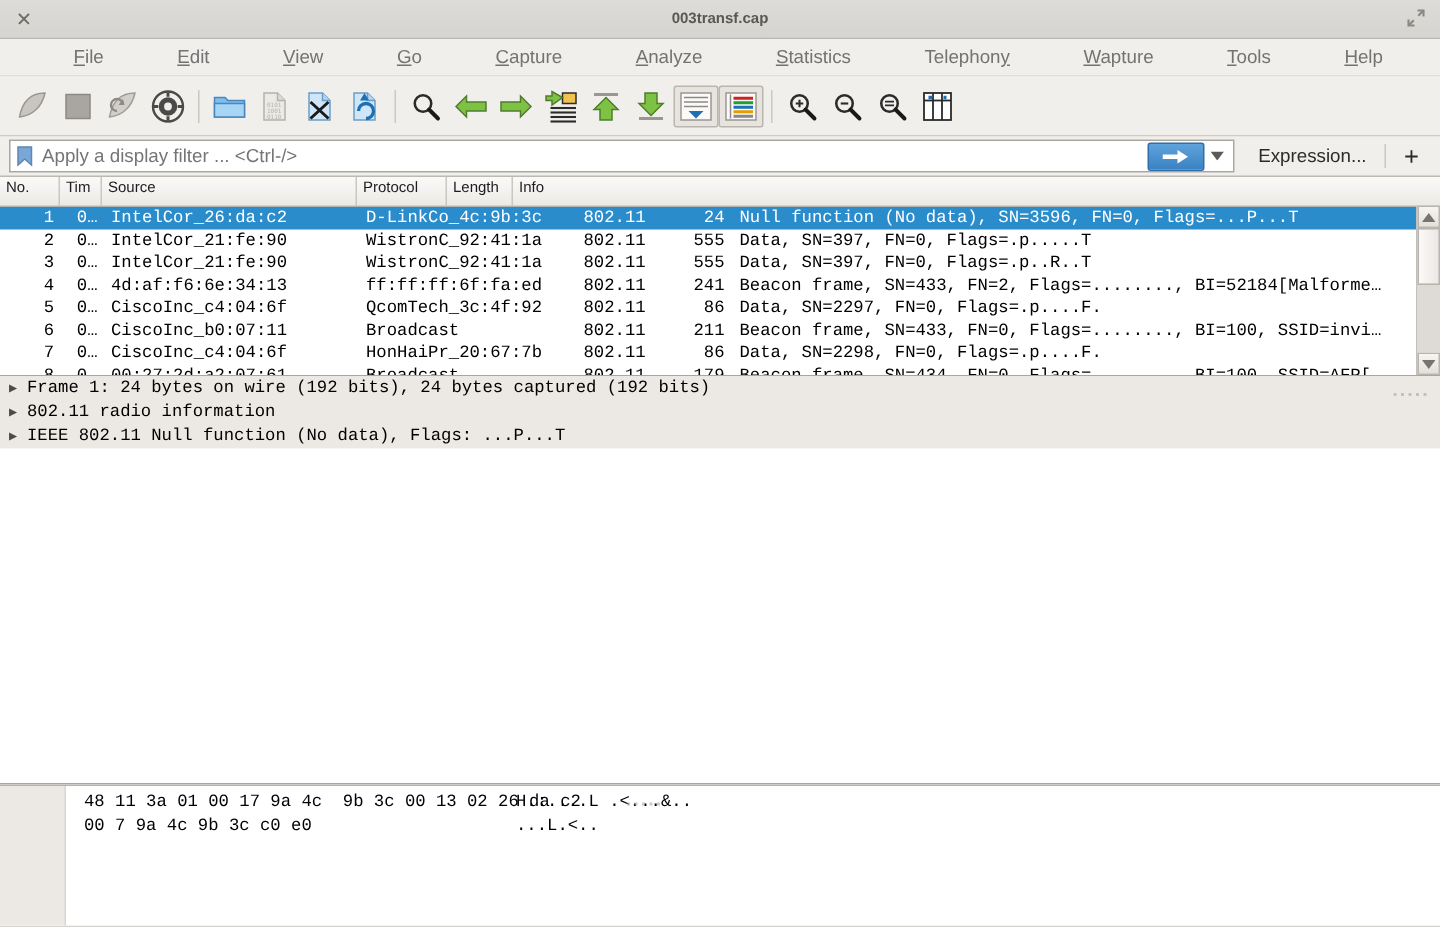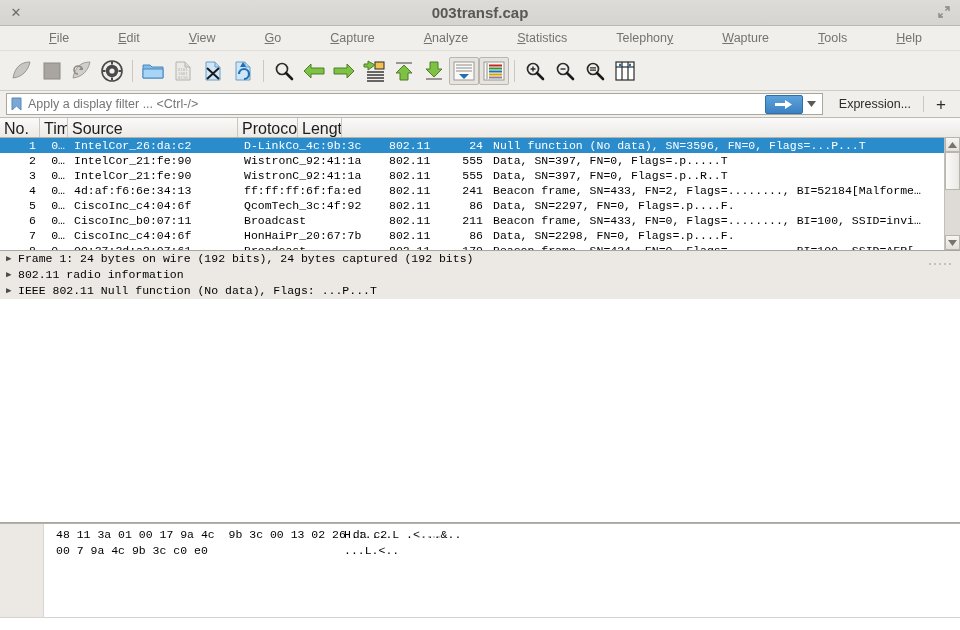--- a/index.html
+++ b/index.html
@@ -33,21 +33,21 @@
     display: flex; align-items: center; justify-content: center;
     color: #6e6b66;
     font-size: 13px;
     line-height: 1;
     cursor: pointer;
   }
   .tb-title {
     position: absolute;
     left: 0; right: 0;
     text-align: center;
-    font-size: 15px;
+    font-size: 10px;
     font-weight: bold;
     color: #5b5853;
     pointer-events: none;
   }
   .tb-max {
     position: absolute;
     right: 8px; top: 4px;
     width: 16px; height: 16px;
     cursor: pointer;
   }
@@ -177,21 +177,21 @@
     flex-direction: column;
     background: #ffffff;
     position: relative;
     border-bottom: 1px solid #a9a6a0;
   }
   .plist-header {
     height: 19px;
     display: flex;
     background: linear-gradient(to bottom,#fbfaf9,#eceae6);
     border-bottom: 1px solid #b5b2ac;
-    font-size: 16px;
+    font-size: 10px;
     color: #1d1d1d;
     flex: 0 0 auto;
   }
   .ph-cell {
     border-right: 1px solid #cac7c1;
     padding: 2px 0 0 4px;
     overflow: hidden;
     white-space: nowrap;
     box-sizing: border-box;
     cursor: pointer;
@@ -543,20 +543,21 @@
     <div class="plus-btn">+</div>
   </div>
 
   <div class="packet-pane">
     <div class="plist-header" id="plist-header">
         <div class="ph-cell" style="width: 40px;">No.</div>
         <div class="ph-cell" style="width: 28px;">Tim</div>
         <div class="ph-cell" style="width: 170px;">Source</div>
         <div class="ph-cell" style="width: 60px;">Protocol</div>
         <div class="ph-cell" style="width: 44px;">Length</div>
+        <div class="ph-cell" style="width: 458px; flex: 1 1 auto; border-right: none;">Info</div>
       </div>
     <div class="plist-body" id="plist-body">
         <div class="prow sel">
           <div class="pc num" style="width: 40px; flex: 0 0 40px;">1</div>
           <div class="pc time" style="width: 28px; flex: 0 0 28px;">0…</div>
           <div class="pc src" style="width: 170px; flex: 0 0 170px;">IntelCor_26:da:c2</div>
           <div class="pc dst" style="width: 145px; flex: 0 0 145px;">D-LinkCo_4c:9b:3c</div>
           <div class="pc proto" style="width: 60px; flex: 0 0 60px;">802.11</div>
           <div class="pc len" style="width: 44px; flex: 0 0 44px;">24</div>
           <div class="pc info" style="flex: 1 1 auto;">Null function (No data), SN=3596, FN=0, Flags=...P...T</div>

